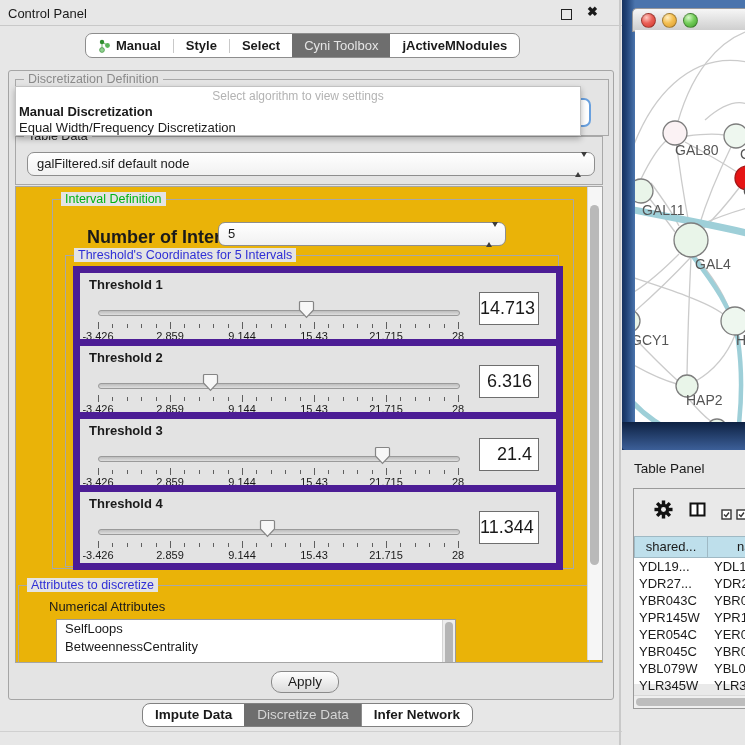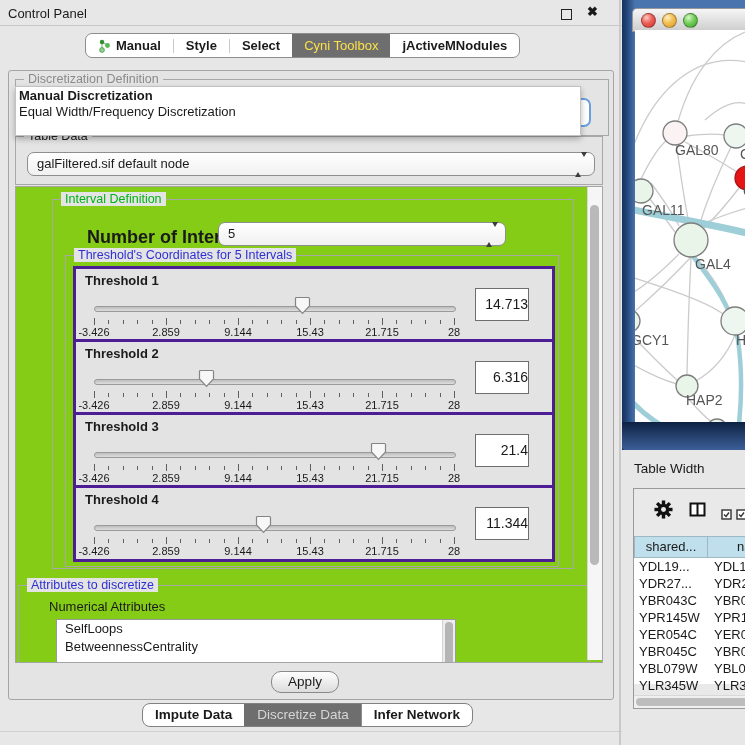--- a/index.html
+++ b/index.html
@@ -10,21 +10,21 @@
   
   #control-panel{left:0;top:0;width:622px;height:727px;background:#e7e7e7}
   #cp-titlebar{left:0;top:0;width:622px;height:25px;border-bottom:1px solid #c9c9c9}
   #cp-title{left:8px;top:6px;font-size:13px}
   #win-float{right:50px;top:9px;width:9px;height:9px;border:1.5px solid #222;background:transparent;cursor:pointer}
   #win-close{right:24px;top:4px;font-size:13px;font-weight:bold;cursor:pointer}
 
   #top-tabs{left:85px;top:33px;height:23px;display:flex;align-items:center;background:#fff;
             border:1px solid #8d8d8d;border-radius:7px;overflow:hidden;font-size:13px;font-weight:bold}
   .toptab{padding:0 12px;line-height:23px;display:flex;align-items:center;gap:5px;cursor:pointer;white-space:nowrap}
-  .toptab.dark{background:#6e6e6e;color:#fde047;font-weight:normal}
+  .toptab.dark{background:#6e6e6e;color:#e5e5e5;font-weight:normal}
   .vsep{width:1px;height:14px;background:#c9c9c9}
 
   #outer{left:8px;top:70px;width:604px;height:628px;border:1px solid #a5a5a5;border-radius:3px;background:#e4e4e4}
 
   .group{position:absolute;border:1px solid #a8a8a8}
   .gtitle{position:absolute;top:-8px;left:8px;background:#e4e4e4;padding:0 4px;font-size:12.5px;white-space:nowrap}
   .gtitle.green{color:#00b215}.gtitle.blue{color:#2f2fd6}.gtitle.gray{color:#8a8a8a}.gtitle.dark{color:#222}
 
   #disc-group{left:6px;top:8px;width:592px;height:55px}
   #combo-fragment{left:552px;top:27px;width:26px;height:25px;border:2px solid #69a0de;border-radius:7px;background:#fff}
@@ -38,41 +38,41 @@
   .combo{position:absolute;background:linear-gradient(#ffffff,#f1f1f1);border:1px solid #8e8e8e;
          border-radius:7px;font-size:13px;cursor:pointer}
   .combo .cval{position:absolute;left:9px;top:3px;white-space:nowrap}
   .spinner{position:absolute;right:7px;top:4px}
   .spin-up{width:0;height:0;border-left:3.5px solid transparent;border-right:3.5px solid transparent;
            border-bottom:5px solid #3d3d3d;margin-bottom:2px}
   .spin-down{width:0;height:0;border-left:3.5px solid transparent;border-right:3.5px solid transparent;
              border-top:5px solid #3d3d3d}
   #td-combo{left:11px;top:15px;width:566px;height:22px}
 
-  #scrollc{left:6px;top:115px;width:586px;height:475px;border:1px solid #a5a5a5;overflow:hidden;background:#84cc16}
+  #scrollc{left:6px;top:115px;width:586px;height:475px;border:1px solid #a5a5a5;overflow:hidden;background:#eab308}
   #scrollc-bar{position:absolute;right:0;top:0;width:14px;height:473px;background:#f6f6f6;border-left:1px solid #d8d8d8}
   #scrollc-thumb{position:absolute;left:2px;top:18px;width:9px;height:360px;background:#b9b9b9;border-radius:8px;cursor:pointer}
 
   #interval-group{left:36px;top:12px;width:520px;height:368px}
   #noi-label{left:34px;top:27px;font-size:18px;font-weight:bold}
   #noi-combo{left:165px;top:22px;width:286px;height:22px}
 
   #thr-group{left:12px;top:55px;width:492px;height:310px}
-  .thr-panel{position:absolute;left:7px;width:476px;height:71px;border:3px solid #4c1d95;background:#e3e3e3}
+  .thr-panel{position:absolute;left:7px;width:476px;height:71px;border:7px solid #4c1d95;background:#e3e3e3}
   .thr-title{position:absolute;left:9px;top:4px;font-size:13px;font-weight:bold}
   .track{position:absolute;left:18px;top:37px;width:360px;height:4px;border:1px solid #9a9a9a;border-radius:4px;
          background:linear-gradient(#bdbdbd,#dedede);cursor:pointer}
   .thumb{position:absolute;top:27px;cursor:pointer}
   .ticks{position:absolute;left:18px;top:49px;width:360px;height:9px}
   .tick{position:absolute;width:1px;background:#5f5f5f}
   .tick.major{top:0;height:7px}
   .tick.minor{top:2px;height:4px}
   .tlabel{position:absolute;top:57px;font-size:11px;font-weight:normal;transform:translateX(-50%);white-space:nowrap}
   .vbox{position:absolute;left:399px;top:19px;width:52px;height:31px;background:#fff;border:1.5px solid #6e6e6e;
-        font-size:14px;text-align:right;line-height:31px;}
+        font-size:18px;text-align:right;line-height:31px;padding-right:6px}
 
   #attr-group{left:2px;top:398px;width:570px;height:120px}
   #attr-heading{left:30px;top:13px;font-size:13px;font-weight:normal}
   #attr-list{left:37px;top:33px;width:398px;height:92px;background:#fff;border:1px solid #9a9a9a;overflow:hidden}
   .attr-item{font-size:13px;padding:1px 0 1px 8px;line-height:15.5px;cursor:pointer;white-space:nowrap}
   #attr-bar{position:absolute;right:0;top:0;width:12px;height:100%;background:#ededed;border-left:1px solid #d5d5d5}
   #attr-thumb{position:absolute;left:1.5px;top:2px;width:8px;height:46px;background:#b5b5b5;border-radius:6px;cursor:pointer}
 
   #apply-btn{left:262px;top:600px;width:66px;height:20px;border:1px solid #8a8a8a;border-radius:10px;
              background:linear-gradient(#fefefe,#dcdcdc);font-size:13.5px;text-align:center;line-height:20px;cursor:pointer}
@@ -151,20 +151,21 @@
     </div>
 
   <div class="abs" id="outer">
 
     <div class="group" id="disc-group">
       <span class="gtitle gray">Discretization Definition</span>
     </div>
     <div class="abs" id="combo-fragment"></div>
 
     <div class="abs" id="algo-popup">
+      <div id="algo-hint">Select algorithm to view settings</div>
       <div id="algo-options">
           <div class="popt bold">Manual Discretization</div>
           <div class="popt">Equal Width/Frequency Discretization</div>
         </div>
     </div>
 
     <div class="group" id="td-group">
       <span class="gtitle dark">Table Data</span>
       <div class="combo" id="td-combo">
         <span class="cval">galFiltered.sif default node</span>
@@ -431,21 +432,21 @@
       <text x="40" y="125" font-size="14" fill="#555555" font-family="Liberation Sans, sans-serif">GAL80</text>
       <text x="105" y="129" font-size="14" fill="#555555" font-family="Liberation Sans, sans-serif">G</text>
       <text x="108" y="166" font-size="14" fill="#555555" font-family="Liberation Sans, sans-serif">C</text>
       <text x="7" y="185" font-size="14" fill="#555555" font-family="Liberation Sans, sans-serif">GAL11</text>
       <text x="60" y="239" font-size="14" fill="#555555" font-family="Liberation Sans, sans-serif">GAL4</text>
       <text x="-4" y="315" font-size="14" fill="#555555" font-family="Liberation Sans, sans-serif">GCY1</text>
       <text x="101" y="315" font-size="14" fill="#555555" font-family="Liberation Sans, sans-serif">H</text>
       <text x="51" y="375" font-size="14" fill="#555555" font-family="Liberation Sans, sans-serif">HAP2</text>
     </svg></div>
 
-<span class="abs" id="tp-title">Table Width</span>
+<span class="abs" id="tp-title">Table Panel</span>
 <div class="abs" id="table-box">
   <span class="tp-icon" style="left:20px;top:11px" id="gear-slot"><svg width="19" height="19" viewBox="-10 -10 20 20">
         <g fill="#111">
           <rect x="-1.8" y="-9.5" width="3.6" height="5" transform="rotate(0)"></rect>
           <rect x="-1.8" y="-9.5" width="3.6" height="5" transform="rotate(45)"></rect>
           <rect x="-1.8" y="-9.5" width="3.6" height="5" transform="rotate(90)"></rect>
           <rect x="-1.8" y="-9.5" width="3.6" height="5" transform="rotate(135)"></rect>
           <rect x="-1.8" y="-9.5" width="3.6" height="5" transform="rotate(180)"></rect>
           <rect x="-1.8" y="-9.5" width="3.6" height="5" transform="rotate(225)"></rect>
           <rect x="-1.8" y="-9.5" width="3.6" height="5" transform="rotate(270)"></rect>

